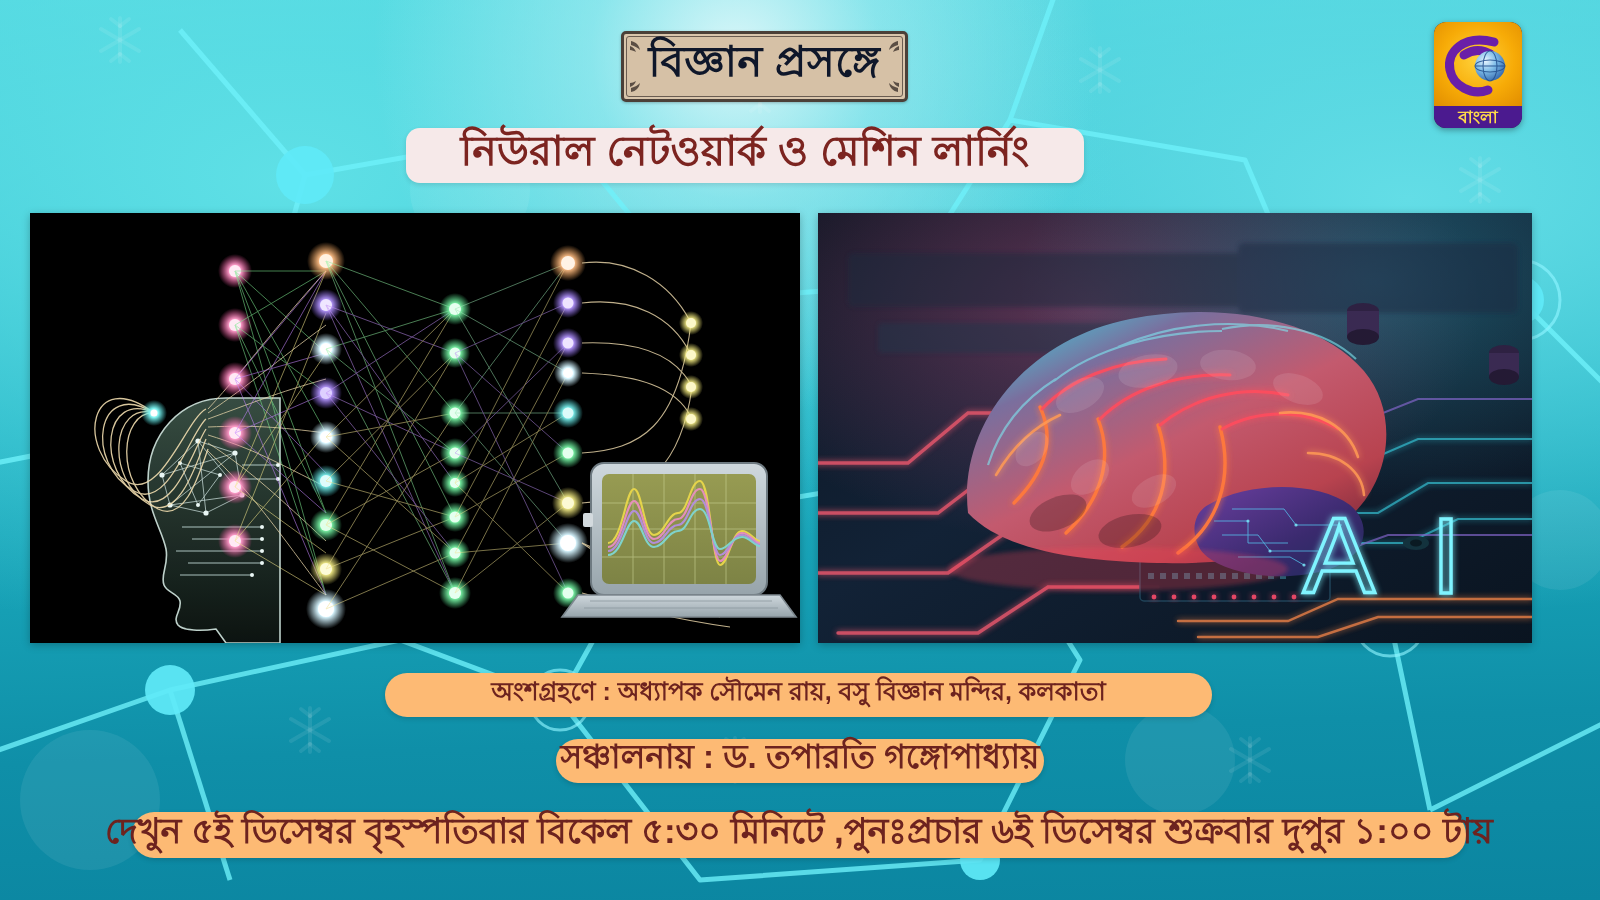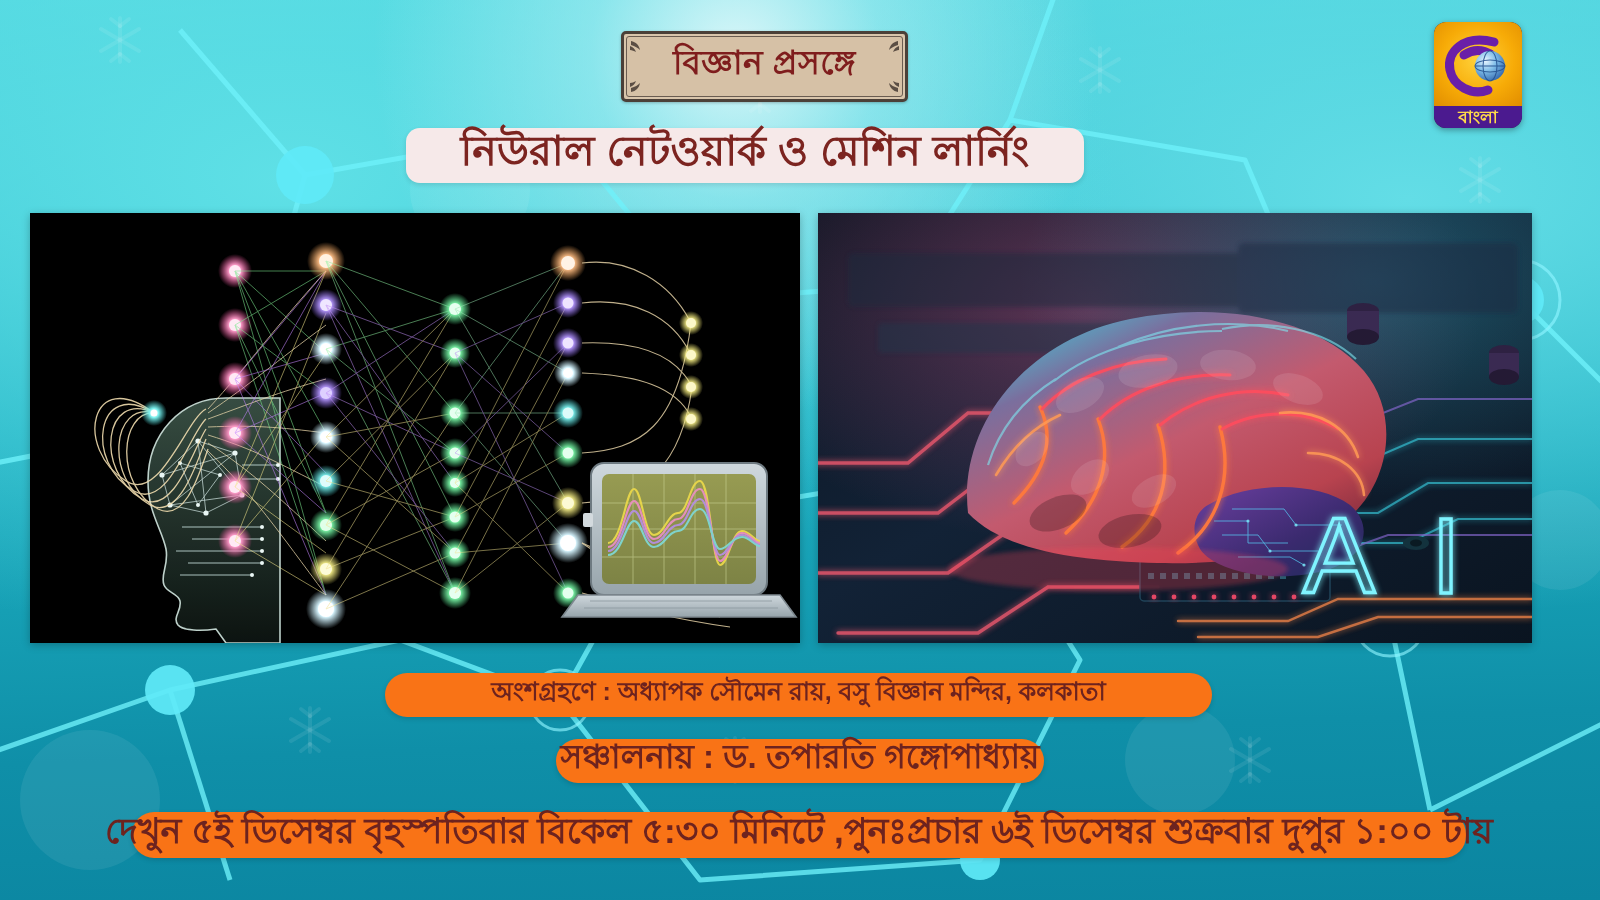--- a/index.html
+++ b/index.html
@@ -33,21 +33,21 @@
     box-shadow:0 1px 3px rgba(0,0,0,.25);
   }
   .plaque-inner{
     position:absolute;left:5px;top:5px;right:5px;bottom:5px;
     border:1.5px solid #6a5c50;
     border-radius:3px;
     background:#d6c1a6;
   }
   .plaque-text{
     position:absolute;inset:0;display:flex;align-items:center;justify-content:center;
-    font-size:33px;font-weight:bold;color:#7f1d1d;letter-spacing:.5px;
+    font-size:42px;font-weight:bold;color:#0f172a;letter-spacing:.5px;
     padding-bottom:4px;
   }
   .corner-orn{position:absolute;width:16px;height:16px;}
   .corner-orn svg{width:100%;height:100%;display:block;}
   .c-tl{left:8px;top:8px;}
   .c-tr{right:8px;top:8px;transform:scaleX(-1);}
   .c-bl{left:8px;bottom:8px;transform:scaleY(-1);}
   .c-br{right:8px;bottom:8px;transform:scale(-1,-1);}
 
   
@@ -79,21 +79,21 @@
   }
   #panel-right{
     position:absolute;left:818px;top:213px;width:714px;height:430px;
     background:#060a14;overflow:hidden;
     box-shadow:0 2px 8px rgba(0,0,0,.25);
   }
   .panel-svg{display:block;width:100%;height:100%;}
 
   
   .info-pill{
-    position:absolute;background:#f97316;border-radius:22px;
+    position:absolute;background:#fdba74;border-radius:22px;
     display:flex;align-items:center;justify-content:center;
     box-shadow:0 2px 5px rgba(0,0,0,.15);
   }
   .info-pill .t{
     color:#6d231f;font-weight:bold;white-space:nowrap;padding-bottom:4px;
   }
   #pill-participant{left:385px;top:673px;width:827px;height:44px;}
   #pill-participant .t{font-size:25px;}
   #pill-anchor{left:556px;top:739px;width:488px;height:44px;}
   #pill-anchor .t{font-size:33px;text-align:center;}

